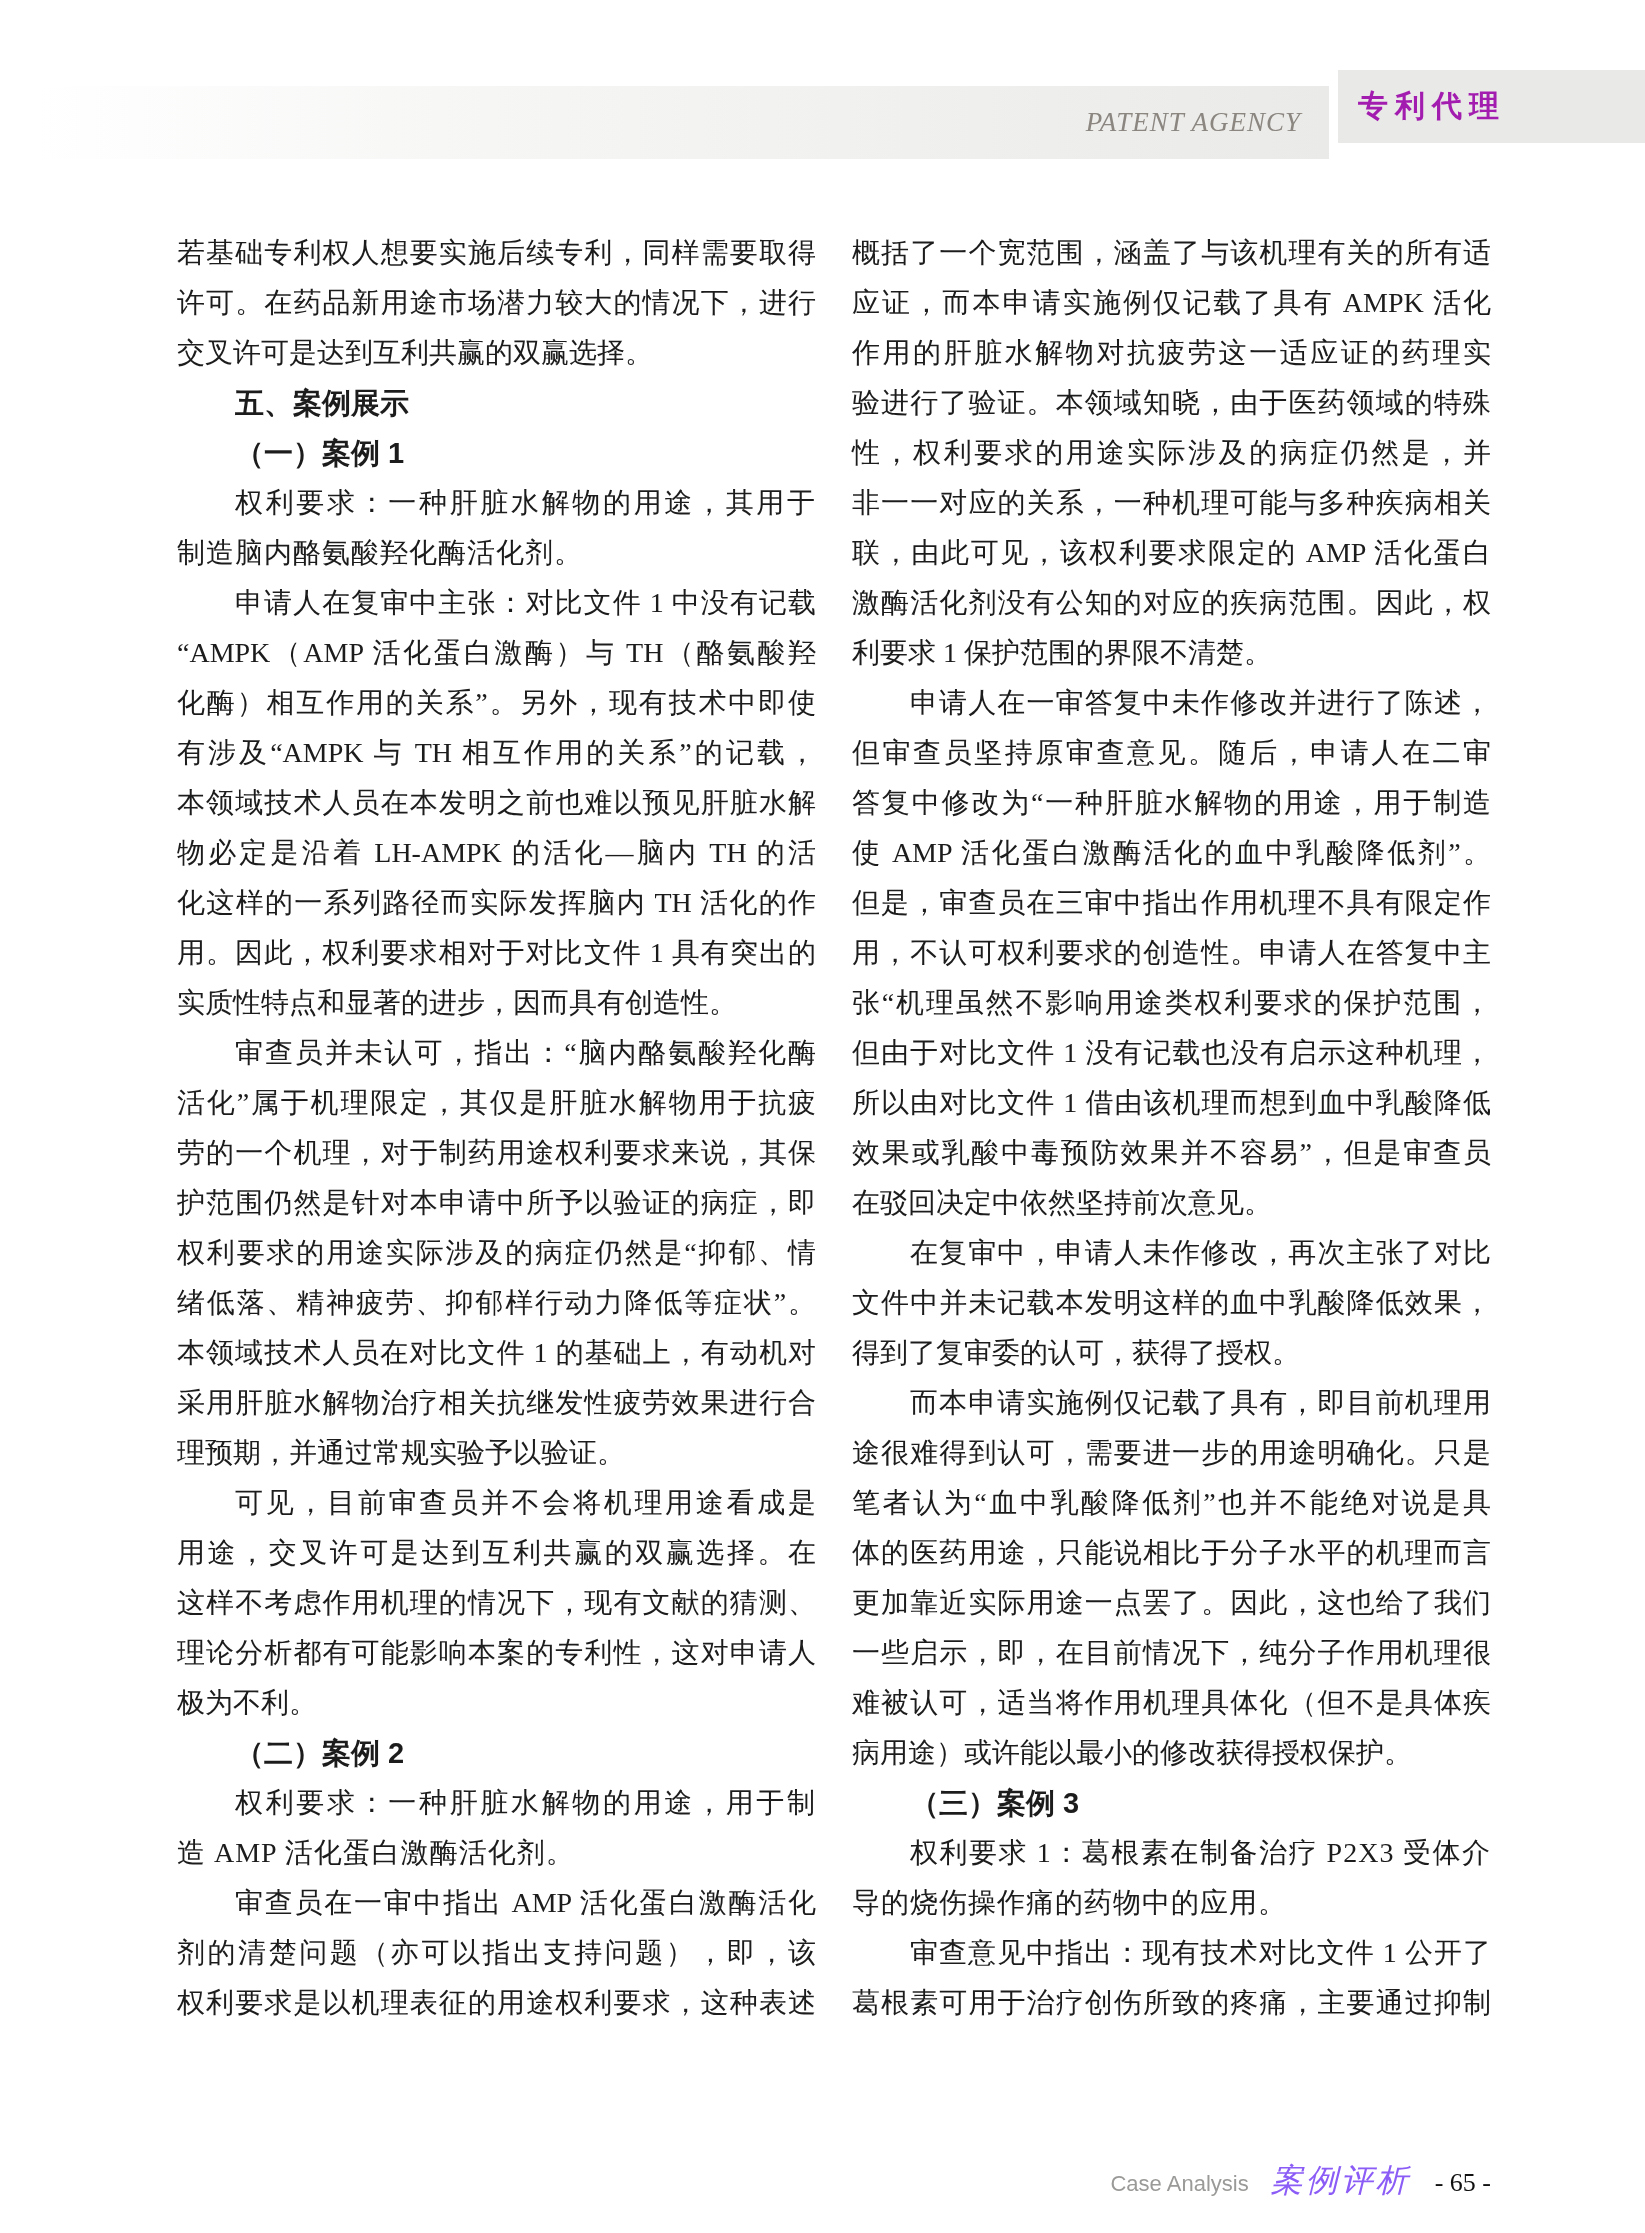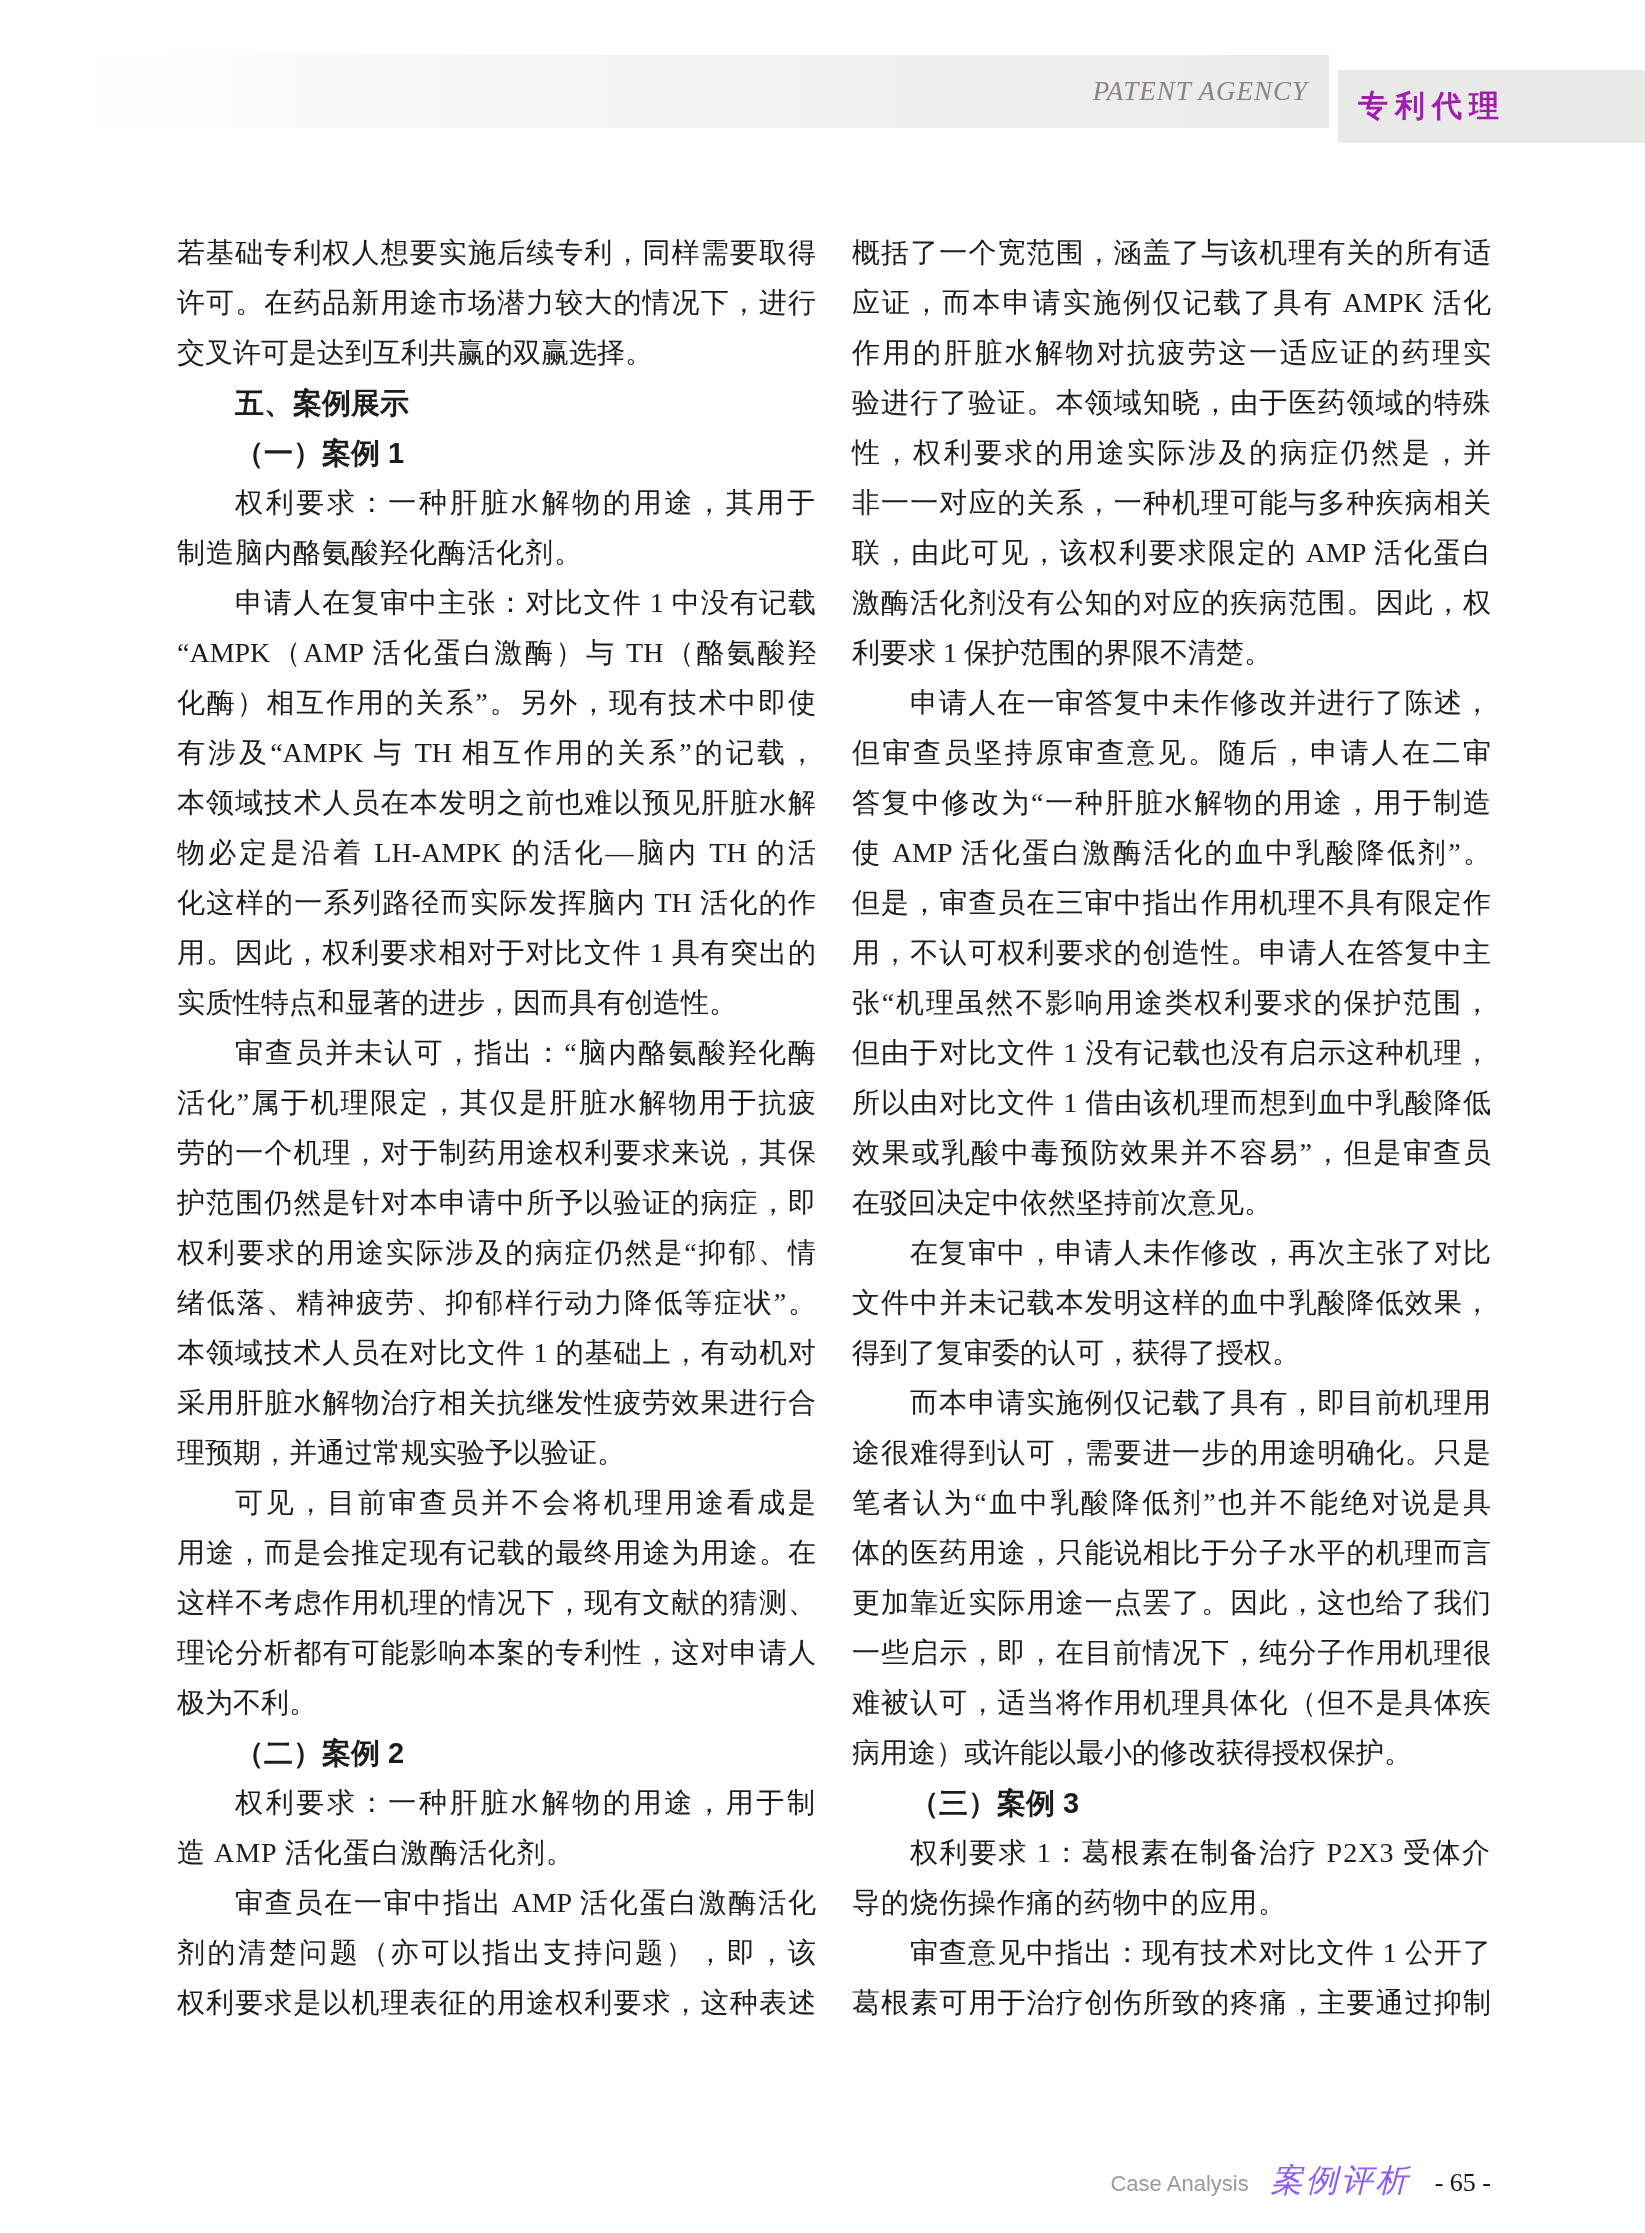--- a/index.html
+++ b/index.html
@@ -1,23 +1,23 @@
 <!DOCTYPE html>
 <html><head>
 <meta charset="utf-8">
 <style>
   html,body{margin:0;padding:0;background:#ffffff;}
   .page{position:relative;width:1646px;height:2234px;background:#ffffff;
         font-family:"Liberation Serif", serif;color:#1c1c1c;overflow:hidden;}
 
   
-  .header-bar{position:absolute;left:37px;top:55px;width:1292px;height:73px;
+  .header-bar{position:absolute;left:37px;top:86px;width:1292px;height:73px;
               background:linear-gradient(90deg,#ffffff 0%,#f6f6f5 35%,#eaeae8 100%);
               display:flex;align-items:center;justify-content:flex-end;
-              padding-right:21px;box-sizing:border-box;}
+              padding-right:28px;box-sizing:border-box;}
   .patent-agency{font-style:italic;color:#8b8680;font-size:27px;letter-spacing:1px;
                  font-family:"Liberation Serif", serif;}
   .header-block{position:absolute;left:1338px;top:70px;width:307px;height:73px;
                 background:#e9e9e7;display:flex;align-items:center;
                 padding-left:20px;box-sizing:border-box;}
   .section-cn{font-family:"Liberation Sans", sans-serif;font-weight:bold;color:#a21caf;
               font-size:30px;letter-spacing:7px;}
 
   
   .col{position:absolute;top:228px;width:639px;font-size:28px;}
@@ -69,21 +69,21 @@
       <div class="ln body ind fill">审查员并未认可，指出：“脑内酪氨酸羟化酶</div>
       <div class="ln body fill">活化”属于机理限定，其仅是肝脏水解物用于抗疲</div>
       <div class="ln body fill">劳的一个机理，对于制药用途权利要求来说，其保</div>
       <div class="ln body fill">护范围仍然是针对本申请中所予以验证的病症，即</div>
       <div class="ln body fill">权利要求的用途实际涉及的病症仍然是“抑郁、情</div>
       <div class="ln body fill">绪低落、精神疲劳、抑郁样行动力降低等症状”。</div>
       <div class="ln body fill">本领域技术人员在对比文件 1 的基础上，有动机对</div>
       <div class="ln body fill">采用肝脏水解物治疗相关抗继发性疲劳效果进行合</div>
       <div class="ln body">理预期，并通过常规实验予以验证。</div>
       <div class="ln body ind fill">可见，目前审查员并不会将机理用途看成是</div>
-      <div class="ln body fill">用途，而是会推定现有记载的最终用途为用途。在</div>
+      <div class="ln body fill">用途，交叉许可是达到互利共赢的双赢选择。在</div>
       <div class="ln body fill">这样不考虑作用机理的情况下，现有文献的猜测、</div>
       <div class="ln body fill">理论分析都有可能影响本案的专利性，这对申请人</div>
       <div class="ln body">极为不利。</div>
       <div class="ln heading ind">（二）案例 2</div>
       <div class="ln claim ind fill">权利要求：一种肝脏水解物的用途，用于制</div>
       <div class="ln claim">造 AMP 活化蛋白激酶活化剂。</div>
       <div class="ln body ind fill">审查员在一审中指出 AMP 活化蛋白激酶活化</div>
       <div class="ln body fill">剂的清楚问题（亦可以指出支持问题），即，该</div>
       <div class="ln body fill">权利要求是以机理表征的用途权利要求，这种表述</div>
     </div>

